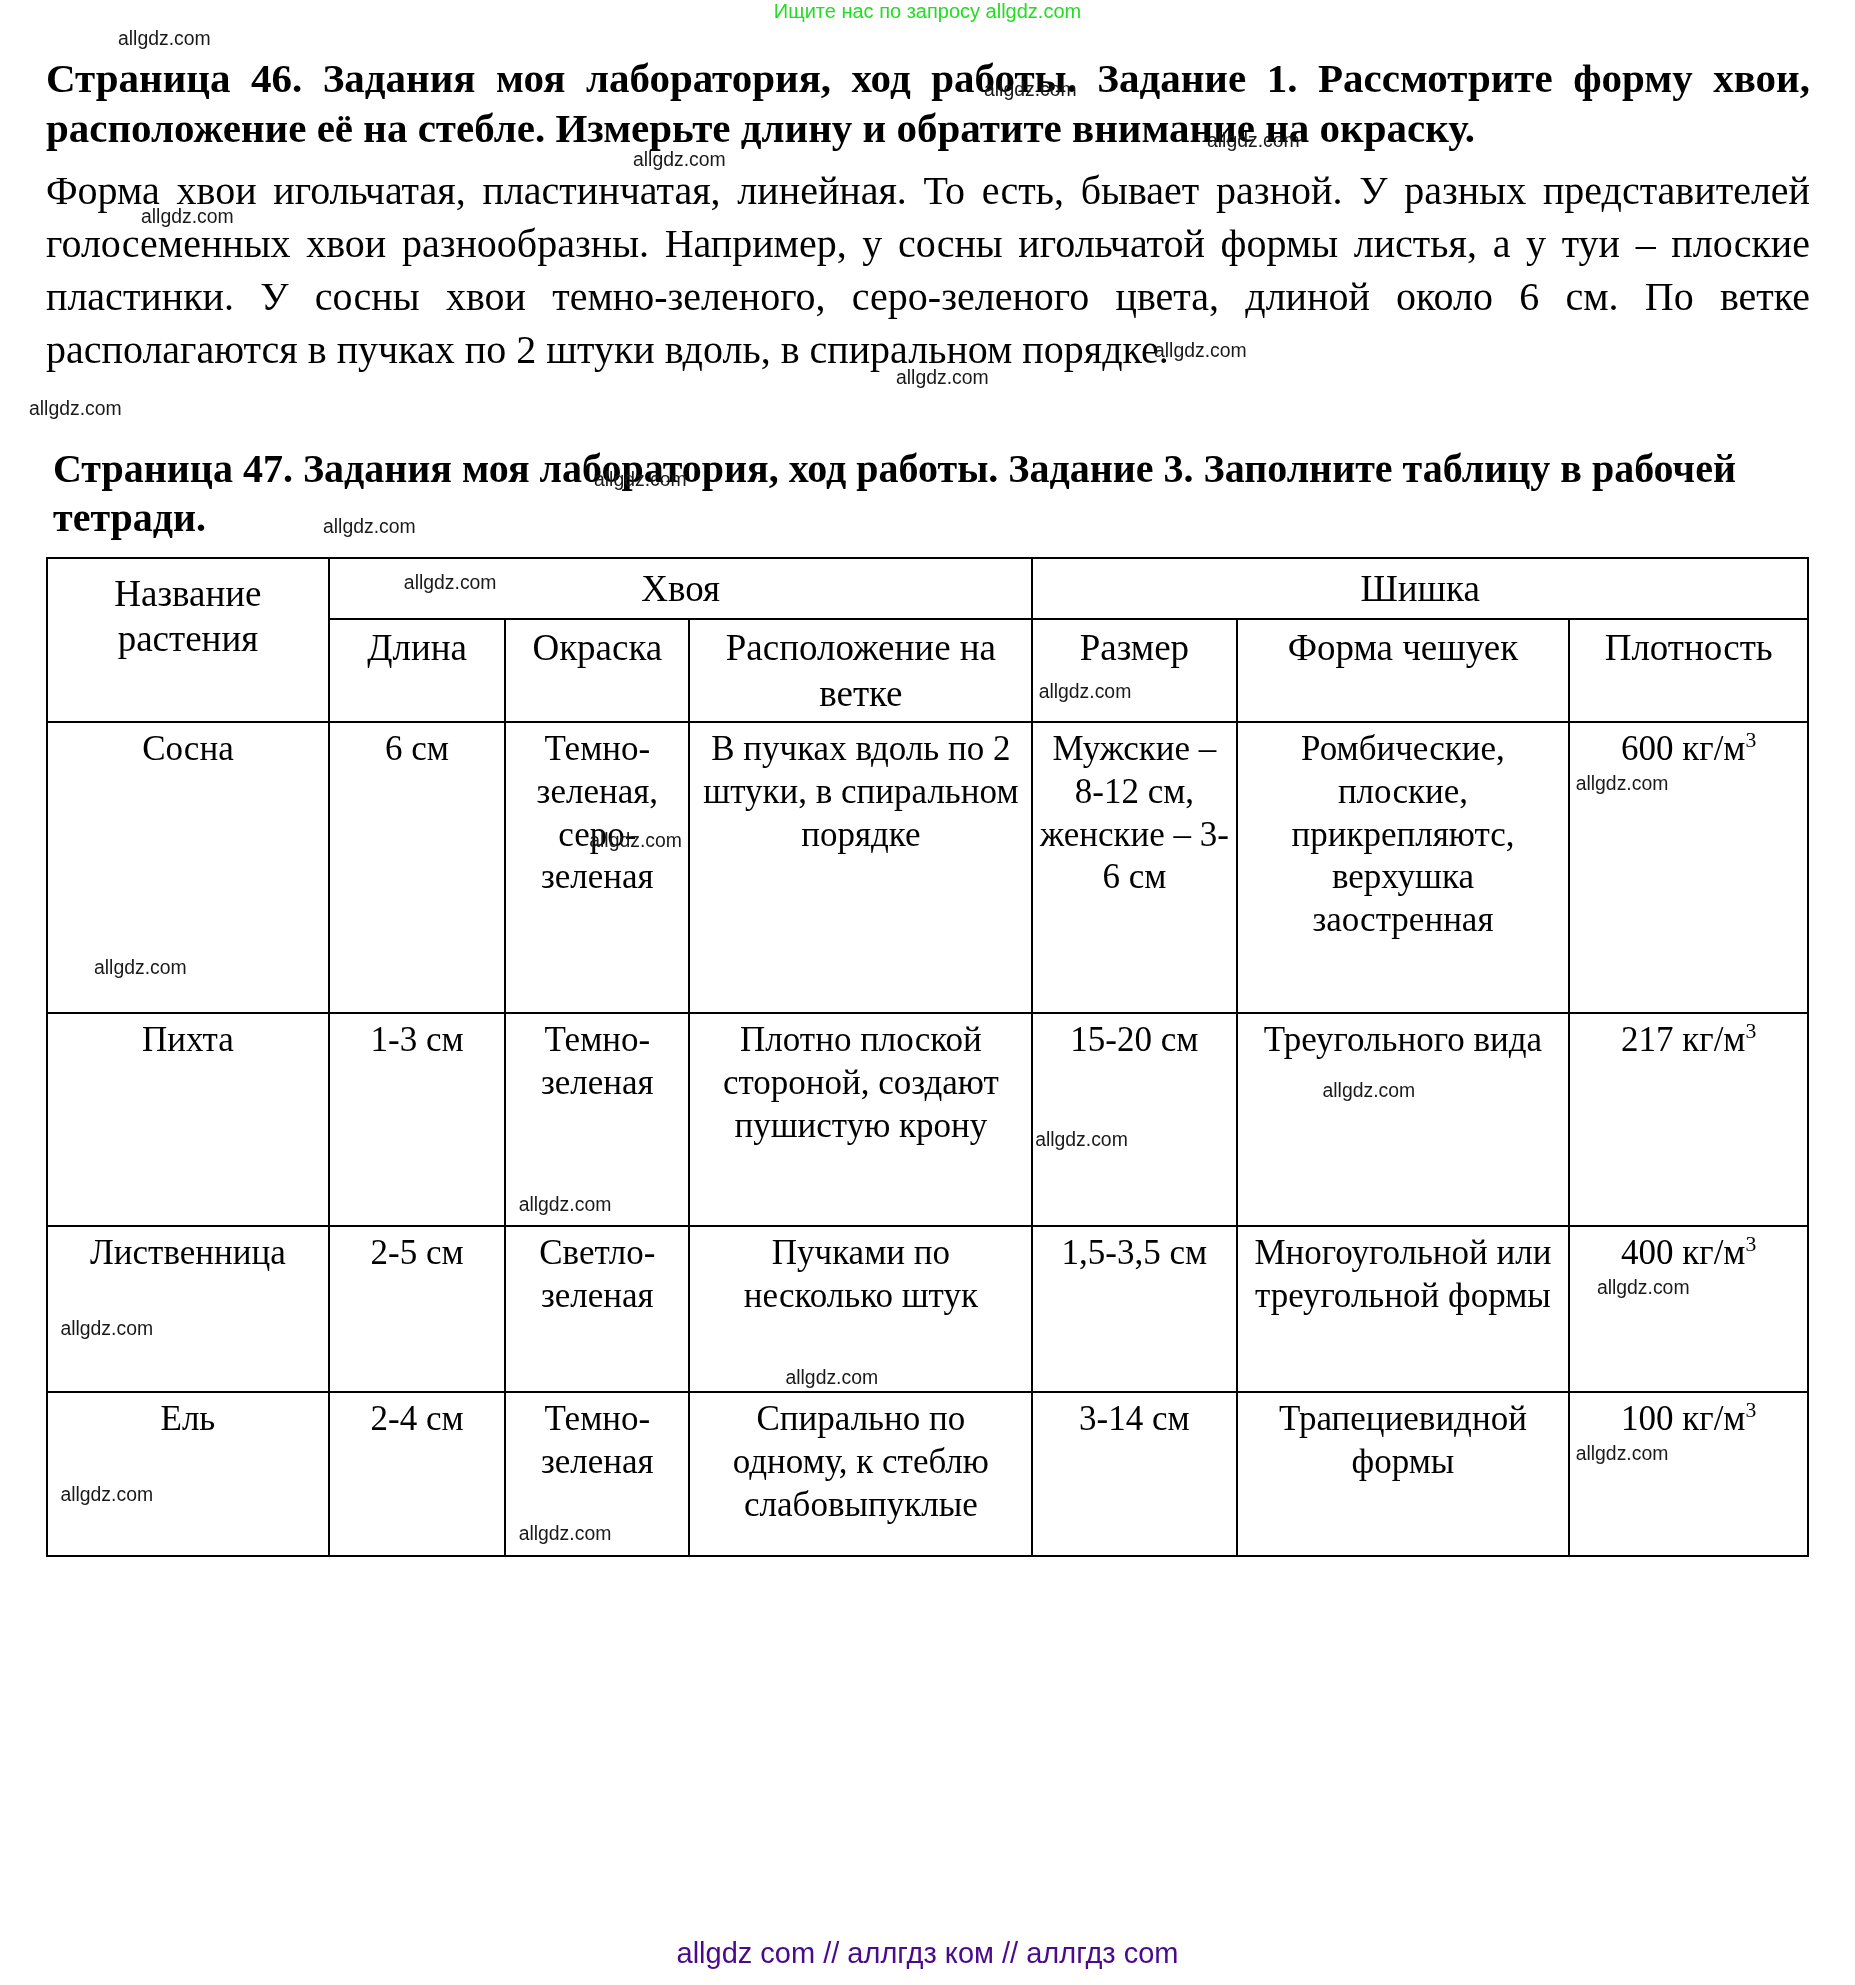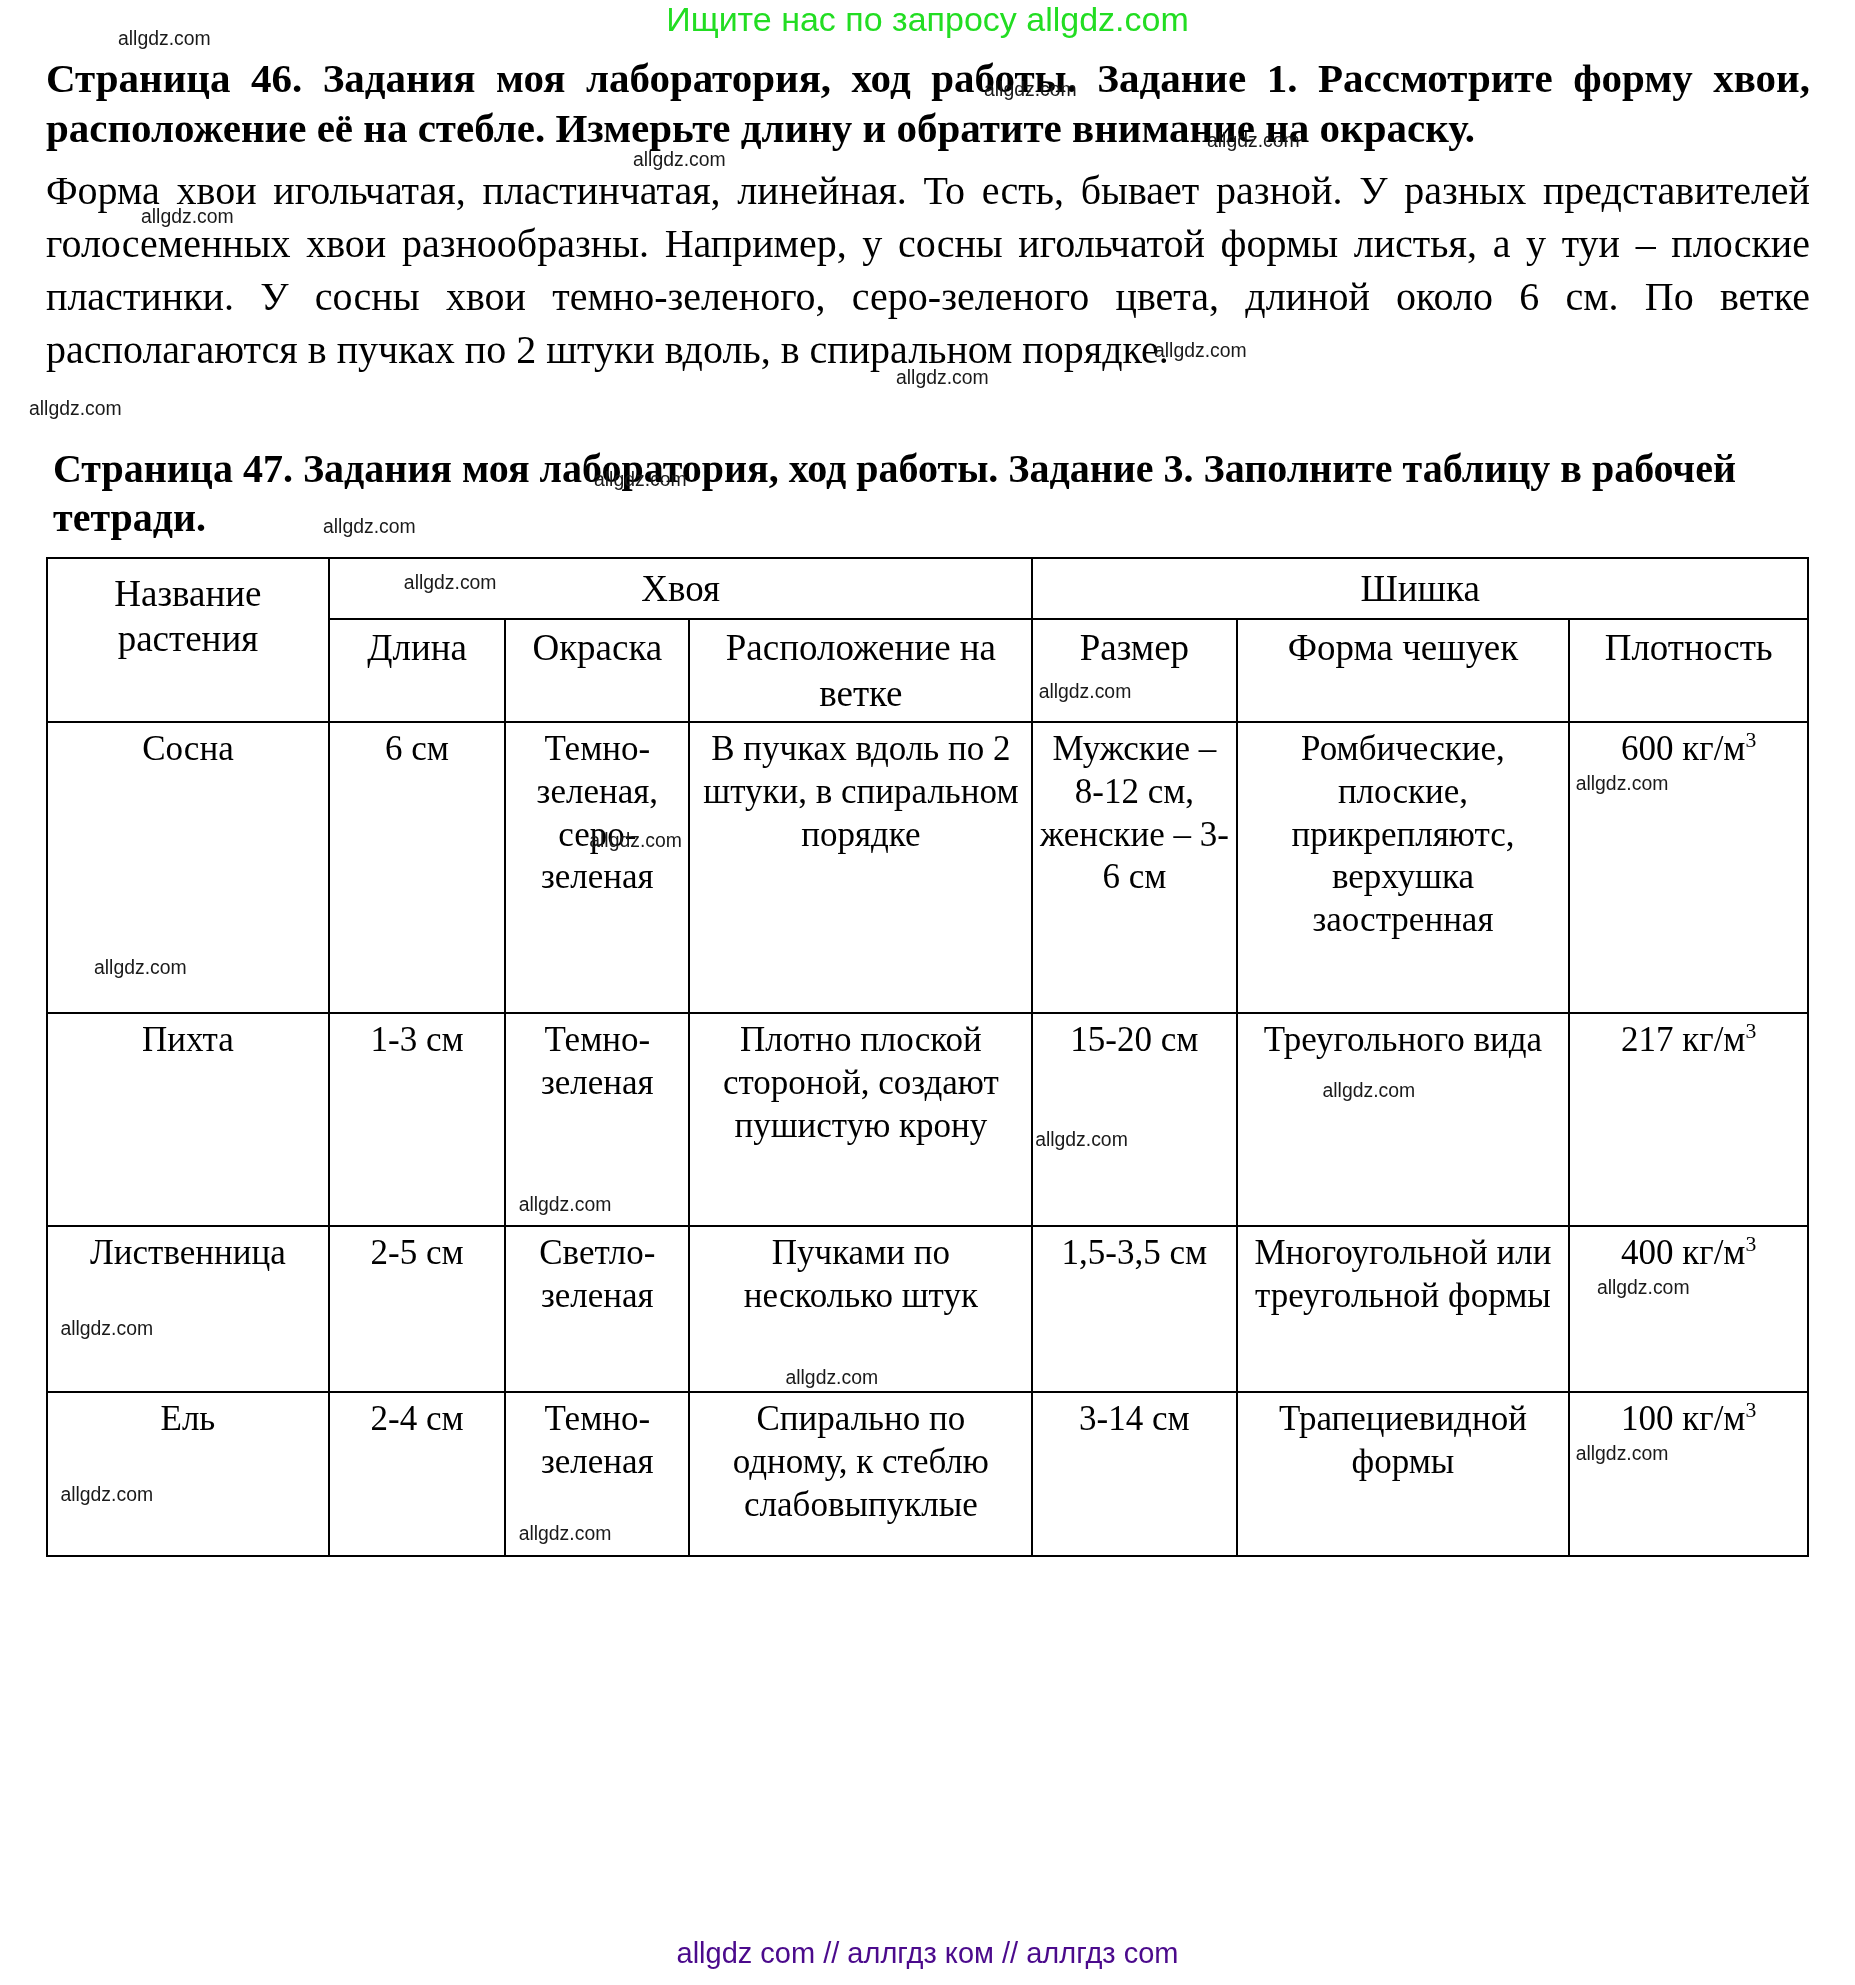--- a/index.html
+++ b/index.html
@@ -17,21 +17,21 @@
   }
 
   
   .promo-bar {
     position: absolute;
     top: 0px;
     left: 0;
     width: 100%;
     text-align: center;
     font-family: "Liberation Sans", "DejaVu Sans", sans-serif;
-    font-size: 34px;
+    font-size: 20px;
     color: #22dd22;
     letter-spacing: 0px;
     white-space: nowrap;
   }
 
   
   .wm {
     position: absolute;
     font-family: "Liberation Sans", "DejaVu Sans", sans-serif;
     font-size: 19.4px;

